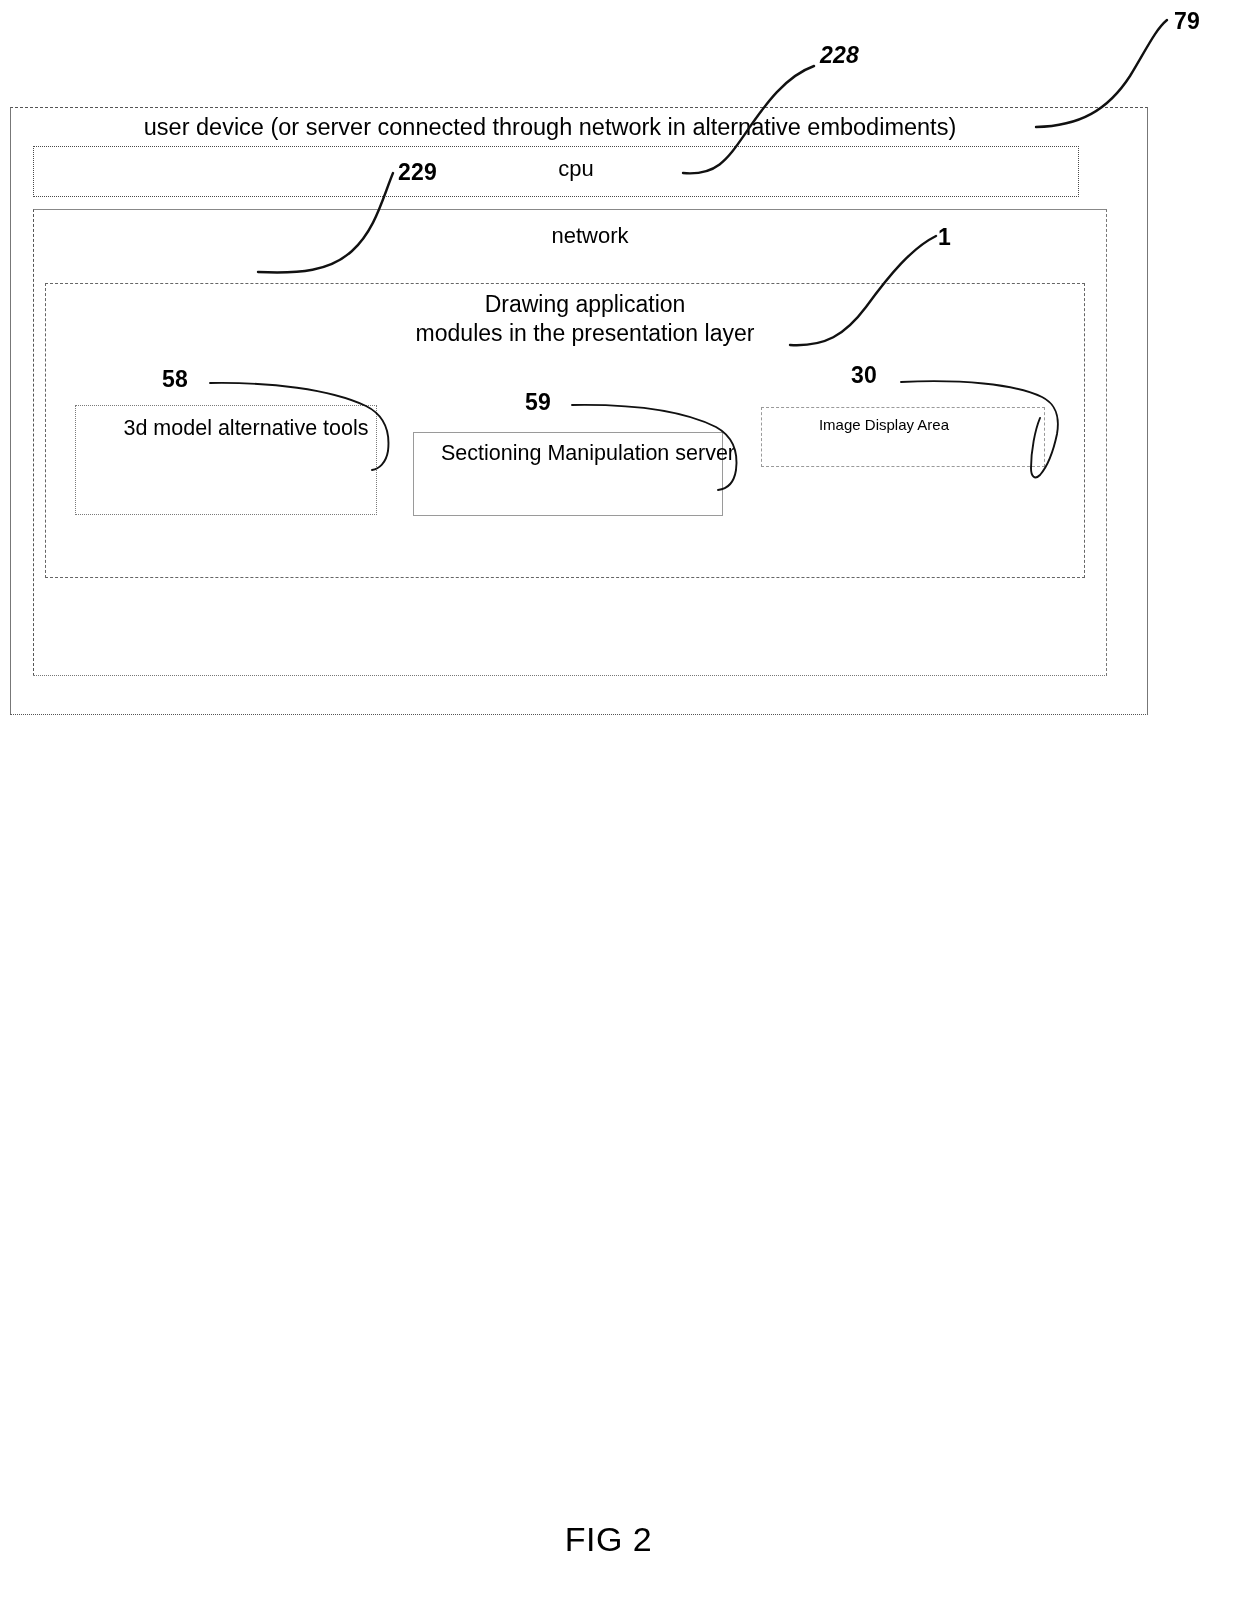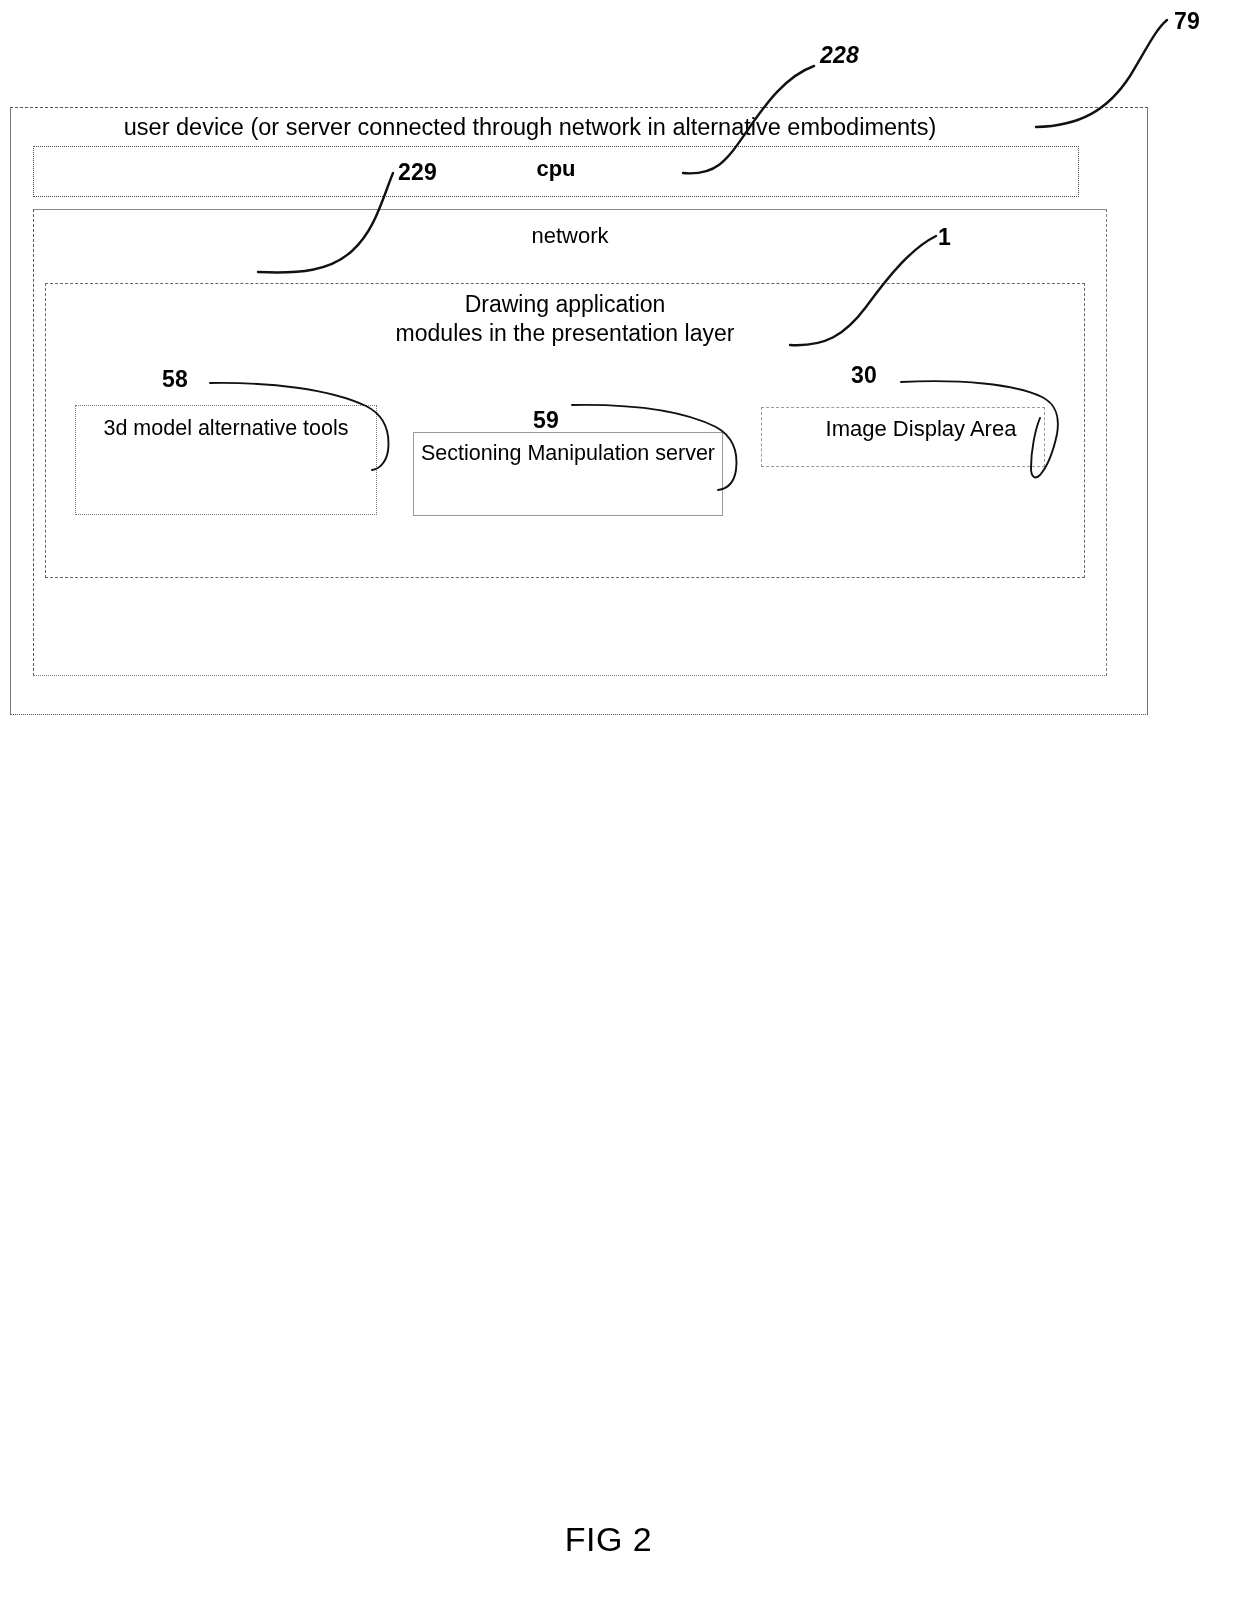--- a/index.html
+++ b/index.html
@@ -107,35 +107,35 @@
     border: 1.2px dashed #9a9a9a;
     box-sizing: border-box;
   }
 
   
   .box-title {
     position: absolute;
     text-align: center;
     line-height: 1.28;
     white-space: pre-line;
+    margin-left: 20px;
   }
 
   #label-user-device {
     left: 10px;
     top: 112px;
     width: 1040px;
     font-size: 23.5px;
   }
 
   #label-cpu {
     left: 33px;
     top: 155px;
     width: 1046px;
     font-size: 22px;
-    font-weight: bold;
   }
 
   #label-memory {
     left: 33px;
     top: 222px;
     width: 1074px;
     font-size: 22px;
   }
 
   #label-drawing-app {
@@ -153,39 +153,39 @@
   }
 
   #label-sectioning-tools {
     left: 413px;
     top: 440px;
     width: 310px;
     font-size: 21.5px;
   }
 
   #label-image-display {
-    left: 779px;
+    left: 722px;
     top: 415px;
     width: 284px;
-    font-size: 22px;
+    font-size: 15px;
   }
 
   
   .ref-num {
     position: absolute;
     font-weight: bold;
     font-size: 23px;
     letter-spacing: 0.2px;
   }
   #ref-54 { left: 1174px; top: 8px; }
   #ref-228 { left: 820px; top: 42px; font-style: italic; }
   #ref-229 { left: 398px; top: 159px; }
   #ref-1   { left: 938px; top: 224px; }
   #ref-58  { left: 162px; top: 366px; }
-  #ref-59  { left: 525px; top: 407px; margin-left: 8px; }
+  #ref-59  { left: 525px; top: 389px; }
   #ref-60  { left: 851px; top: 362px; }
 
   
   #leader-lines {
     position: absolute;
     left: 0; top: 0;
     width: 1240px;
     height: 1601px;
     pointer-events: none;
   }

